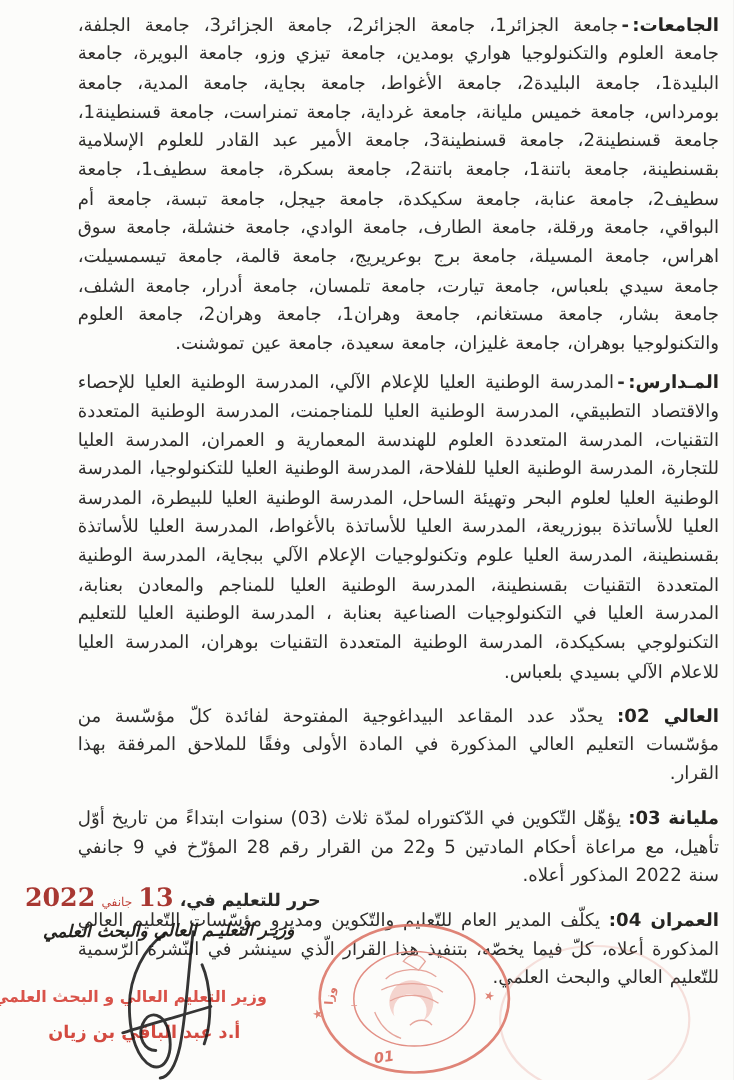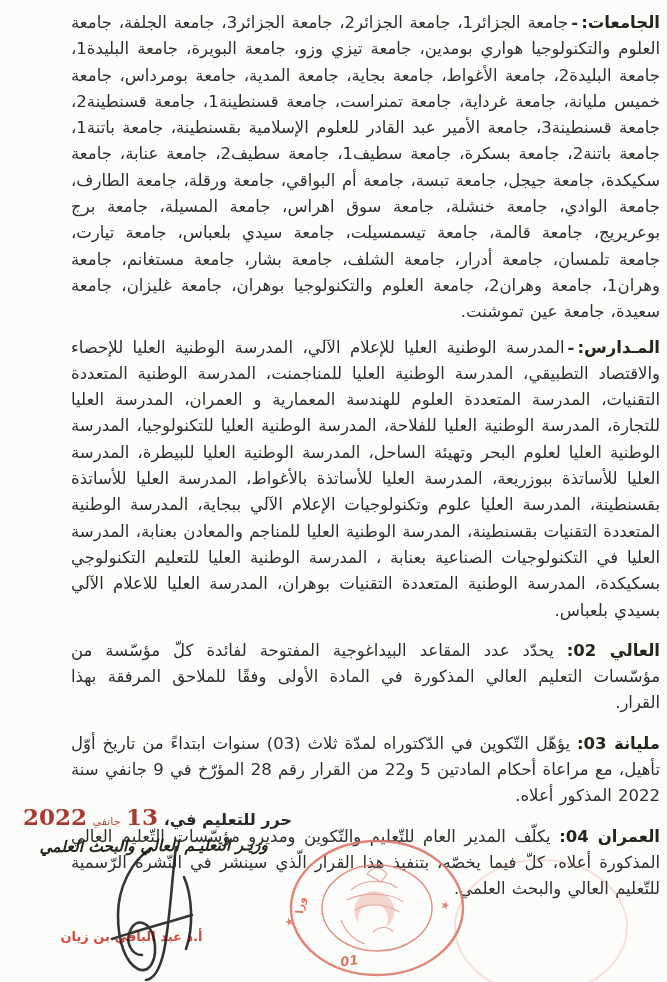--- a/index.html
+++ b/index.html
@@ -8,21 +8,21 @@
     width:667px;height:982px;
     margin:0 auto;
     background:#fcfcfa;
     overflow:hidden;
     font-family:"DejaVu Sans", sans-serif;
     color:#2e2d2b;
     direction:rtl;
   }
   .doc{
     position:absolute;
-    top:10px;right:7px;left:26px;
+    top:10px;right:13px;left:26px;
     direction:rtl;
     margin-left:45px;
   }
   p.para{
     margin:0 0 9px 0;
     font-size:16.5px;
     line-height:26.3px;
     text-align:justify;
     text-justify:inter-word;
     letter-spacing:0;
@@ -55,21 +55,21 @@
   }
   .red-title{
     position:absolute;top:899px;left:28px;width:215px;
     text-align:center;
     font-size:14.5px;font-weight:bold;color:#d9534a;
     white-space:nowrap;
   }
   .red-name{
     position:absolute;top:929px;left:34px;width:195px;
     text-align:center;
-    font-size:13px;font-weight:bold;color:#d34a40;
+    font-size:16px;font-weight:bold;color:#d34a40;
     letter-spacing:1px;white-space:nowrap;
   }
   .signature-svg{position:absolute;top:843px;left:88px;width:125px;height:139px;}
   .stamp-svg{position:absolute;top:832px;left:281px;width:386px;height:150px;}
 </style>
 </head>
 <body>
 
 <div class="page">
   <div class="doc">
@@ -85,20 +85,21 @@
 
     <p class="para article"><strong>العمران 04:</strong> <span>يكلّف المدير العام للتّعليم والتّكوين ومديرو مؤسّسات التّعليم العالي المذكورة أعلاه، كلّ فيما يخصّه، بتنفيذ هذا القرار الّذي سينشر في النّشرة الرّسمية للتّعليم العالي والبحث العلمي.</span></p>
   </div>
 
   <div class="closing">
 
     <div class="date-line"><span>حرر للتعليم في،</span>&nbsp;<span class="date-day">13</span>&nbsp;<span class="date-month">جانفي</span>&nbsp;<span class="date-year">2022</span></div>
 
     <div class="minister-script">وزيـر التعليـم العالي والبحث العلمي</div>
 
+    <div class="red-title">وزير التعليم العالي و البحث العلمي</div>
     <div class="red-name">أ.د عبد الباقي بن زيان</div>
 
     <svg class="signature-svg" viewBox="0 0 125 139">
       <g fill="none" stroke="#1a1a1a" stroke-width="2.6" stroke-linecap="round" opacity="0.88">
         <path d="M62,6 C44,18 30,44 30,72 C30,100 38,120 50,126 C62,131 70,116 66,96 C62,78 48,74 42,88 C37,100 44,112 54,112"></path>
         <path d="M88,4 C84,34 82,78 76,108 C72,126 66,136 58,137"></path>
         <path d="M24,96 C48,88 78,80 104,72"></path>
         <path d="M96,34 C104,52 106,84 98,106"></path>
       </g>
     </svg>

